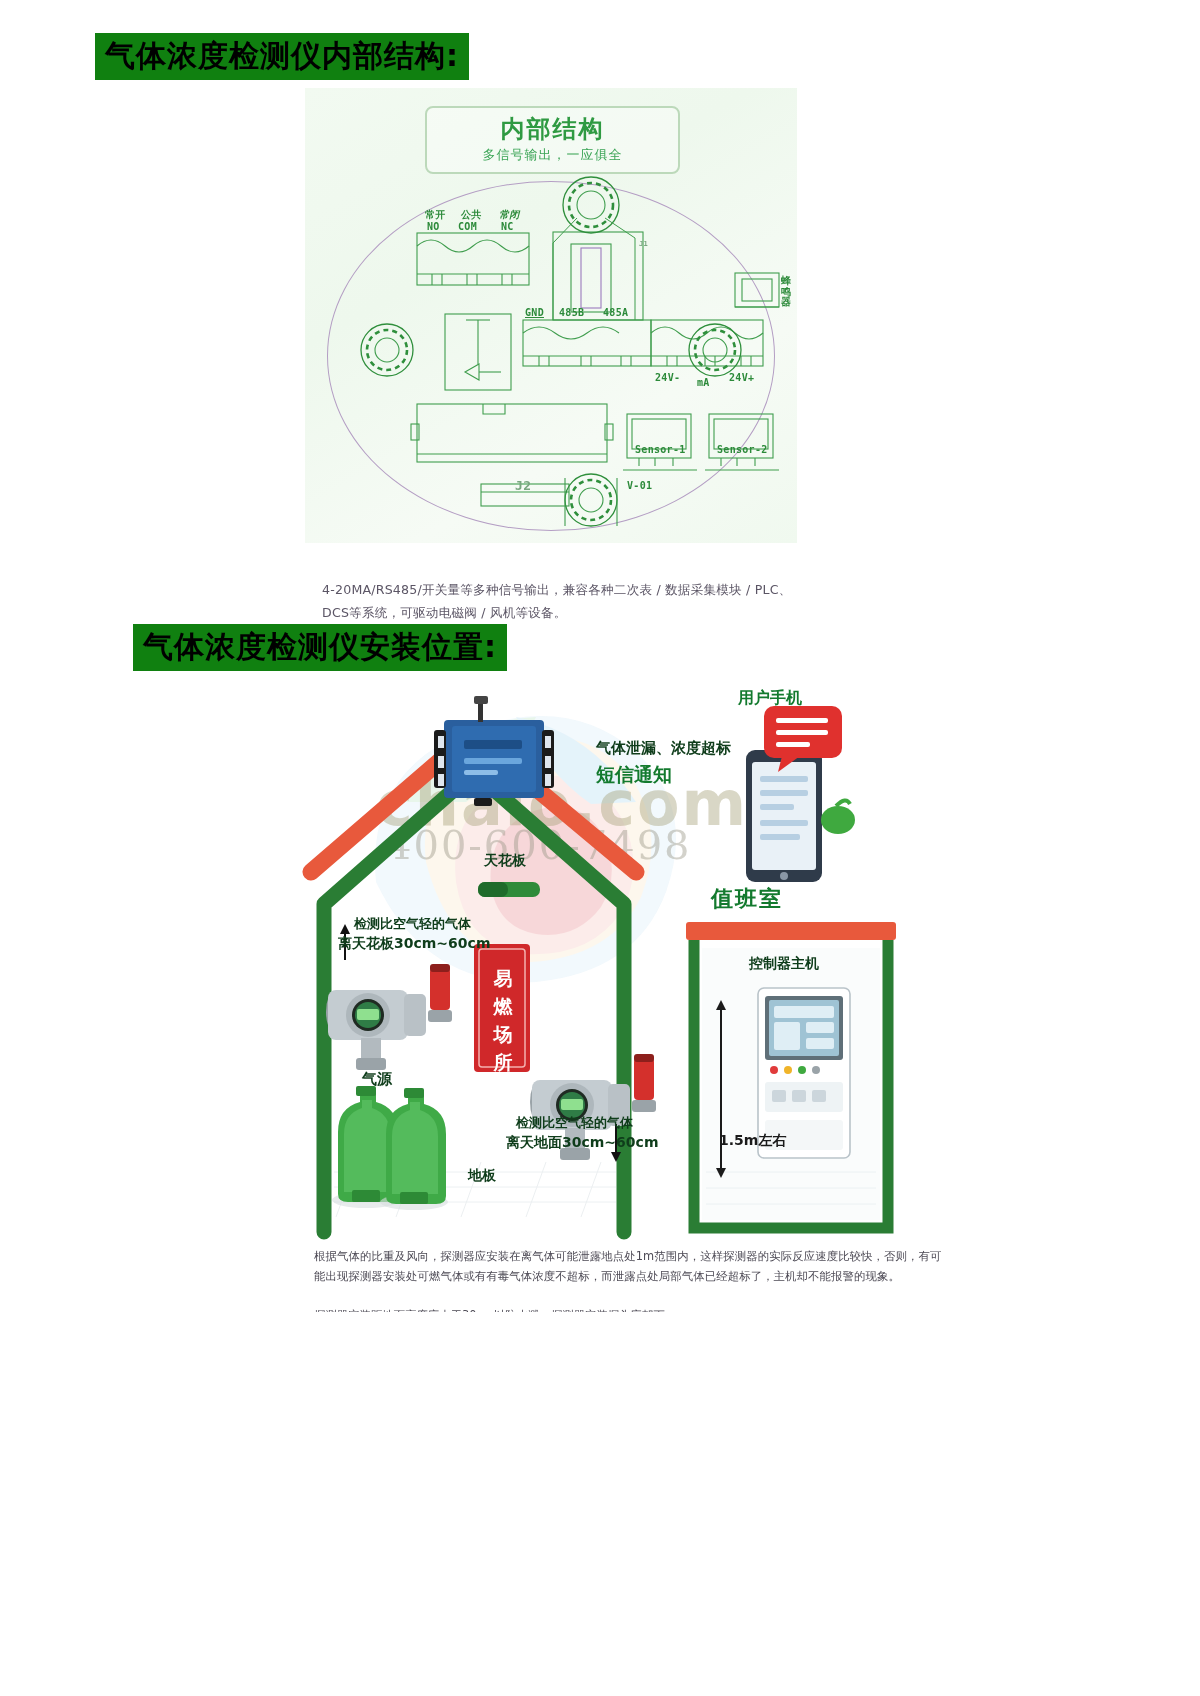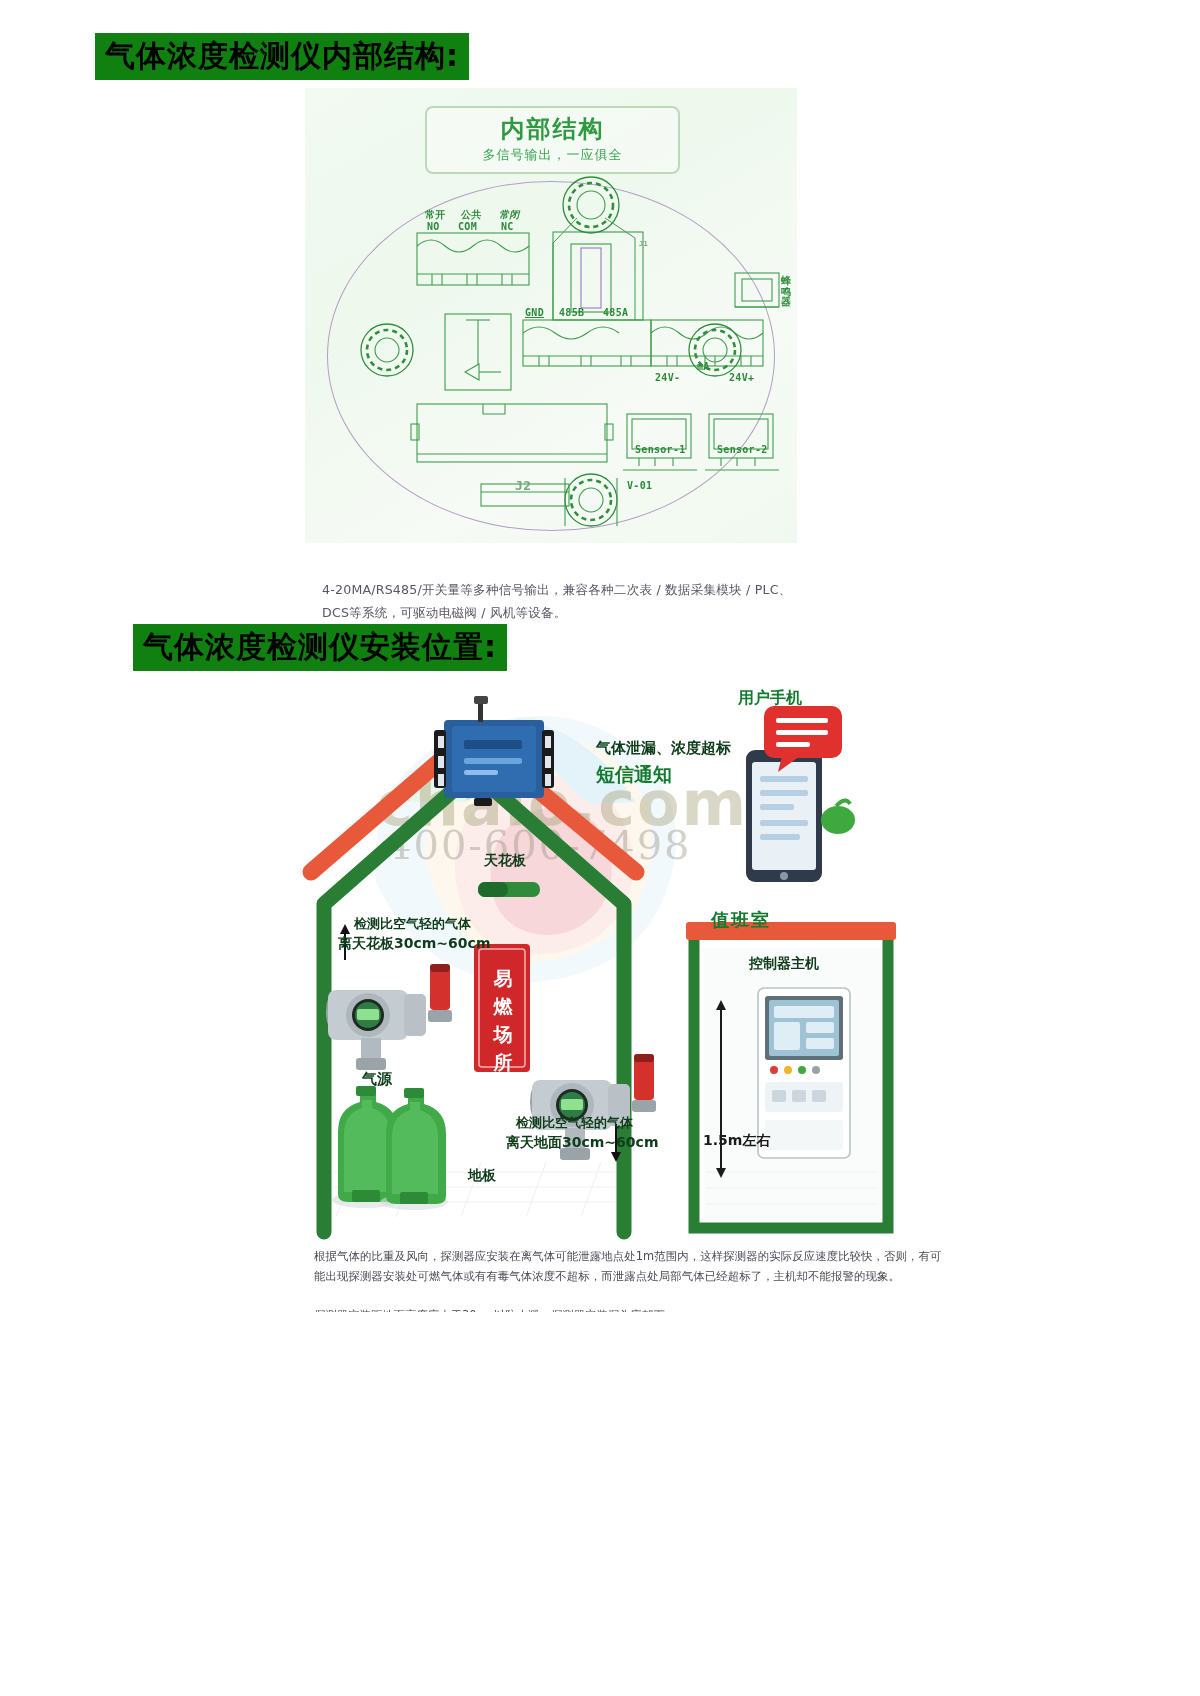--- a/index.html
+++ b/index.html
@@ -265,21 +265,21 @@
 
     <div class="lbl mono" style="left:122px; top:133px;">NO</div>
     <div class="lbl mono" style="left:153px; top:133px;">COM</div>
     <div class="lbl mono" style="left:196px; top:133px;">NC</div>
 
     <div class="lbl mono" style="left:220px; top:219px;text-decoration:underline;">GND</div>
     <div class="lbl mono" style="left:254px; top:219px;">485B</div>
     <div class="lbl mono" style="left:298px; top:219px;">485A</div>
 
     <div class="lbl mono" style="left:350px; top:284px;">24V-</div>
-    <div class="lbl mono" style="left:392px; top:273px;">mA</div>
+    <div class="lbl mono" style="left:392px; top:289px;">mA</div>
     <div class="lbl mono" style="left:424px; top:284px;">24V+</div>
 
     <div class="lbl mono" style="left:330px; top:356px; color:#2c8a3a;">Sensor-1</div>
     <div class="lbl mono" style="left:412px; top:356px; color:#2c8a3a;">Sensor-2</div>
 
     <div class="lbl cn" style="left:476px; top:188px; width:10px; line-height:1.05; white-space:normal; text-align:center;">蜂鸣器</div>
 
     <div class="lbl mono" style="left:322px; top:392px;">V-01</div>
 
     <div class="lbl mono" style="left:334px; top:152px; font-size:7px; color:#79a67f;">J1</div>
@@ -459,35 +459,35 @@
       <path d="M400 490 l-5 -10 l10 0 Z" fill="#111"></path>
     </svg>
 
     <div class="f2lbl f2-green" style="left:522px; top:16px; font-size:16px;">用户手机</div>
 
     <div class="f2lbl f2-dark" style="left:380px; top:67px; font-size:15px;">气体泄漏、浓度超标</div>
     <div class="f2lbl f2-green" style="left:380px; top:90px; font-size:19px;">短信通知</div>
 
     <div class="f2lbl f2-dark" style="left:268px; top:180px; font-size:14px;">天花板</div>
 
-    <div class="f2lbl f2-green" style="left:495px; top:212px; font-size:18px; letter-spacing:2px;margin-top:24px;">值班室</div>
+    <div class="f2lbl f2-green" style="left:495px; top:212px; font-size:22px; letter-spacing:2px;">值班室</div>
 
     <div class="f2lbl f2-dark" style="left:533px; top:283px; font-size:14px;">控制器主机</div>
 
     <div class="f2lbl f2-dark" style="left:138px; top:243px; font-size:13px;">检测比空气轻的气体</div>
     <div class="f2lbl f2-dark" style="left:122px; top:263px; font-size:14px;">离天花板30cm~60cm</div>
 
     <div class="f2lbl f2-dark" style="left:300px; top:442px; font-size:13px;">检测比空气轻的气体</div>
     <div class="f2lbl f2-dark" style="left:290px; top:462px; font-size:14px;">离天地面30cm~60cm</div>
 
     <div class="f2lbl f2-dark" style="left:146px; top:398px; font-size:15px;">气源</div>
 
     <div class="f2lbl f2-dark" style="left:252px; top:495px; font-size:14px;">地板</div>
 
-    <div class="f2lbl" style="left:487px; top:460px; font-size:14px; color:#1b1b1b;">1.5m左右</div>
+    <div class="f2lbl" style="left:503px; top:460px; font-size:14px; color:#1b1b1b;">1.5m左右</div>
 
     <div style="position:absolute; left:276px; top:292px; width:22px; text-align:center; color:#ffffff; font-weight:bold; font-size:19px; line-height:1.48;">
       <div>易</div>
       <div>燃</div>
       <div>场</div>
       <div>所</div>
     </div>
 
     <div class="fig2-caption">根据气体的比重及风向，探测器应安装在离气体可能泄露地点处1m范围内，这样探测器的实际反应速度比较快，否则，有可能出现探测器安装处可燃气体或有有毒气体浓度不超标，而泄露点处局部气体已经超标了，主机却不能报警的现象。</div>
     <div class="fig2-caption2">探测器安装距地面高度应大于30cm以防水溅，探测器安装探头应朝下。</div>

